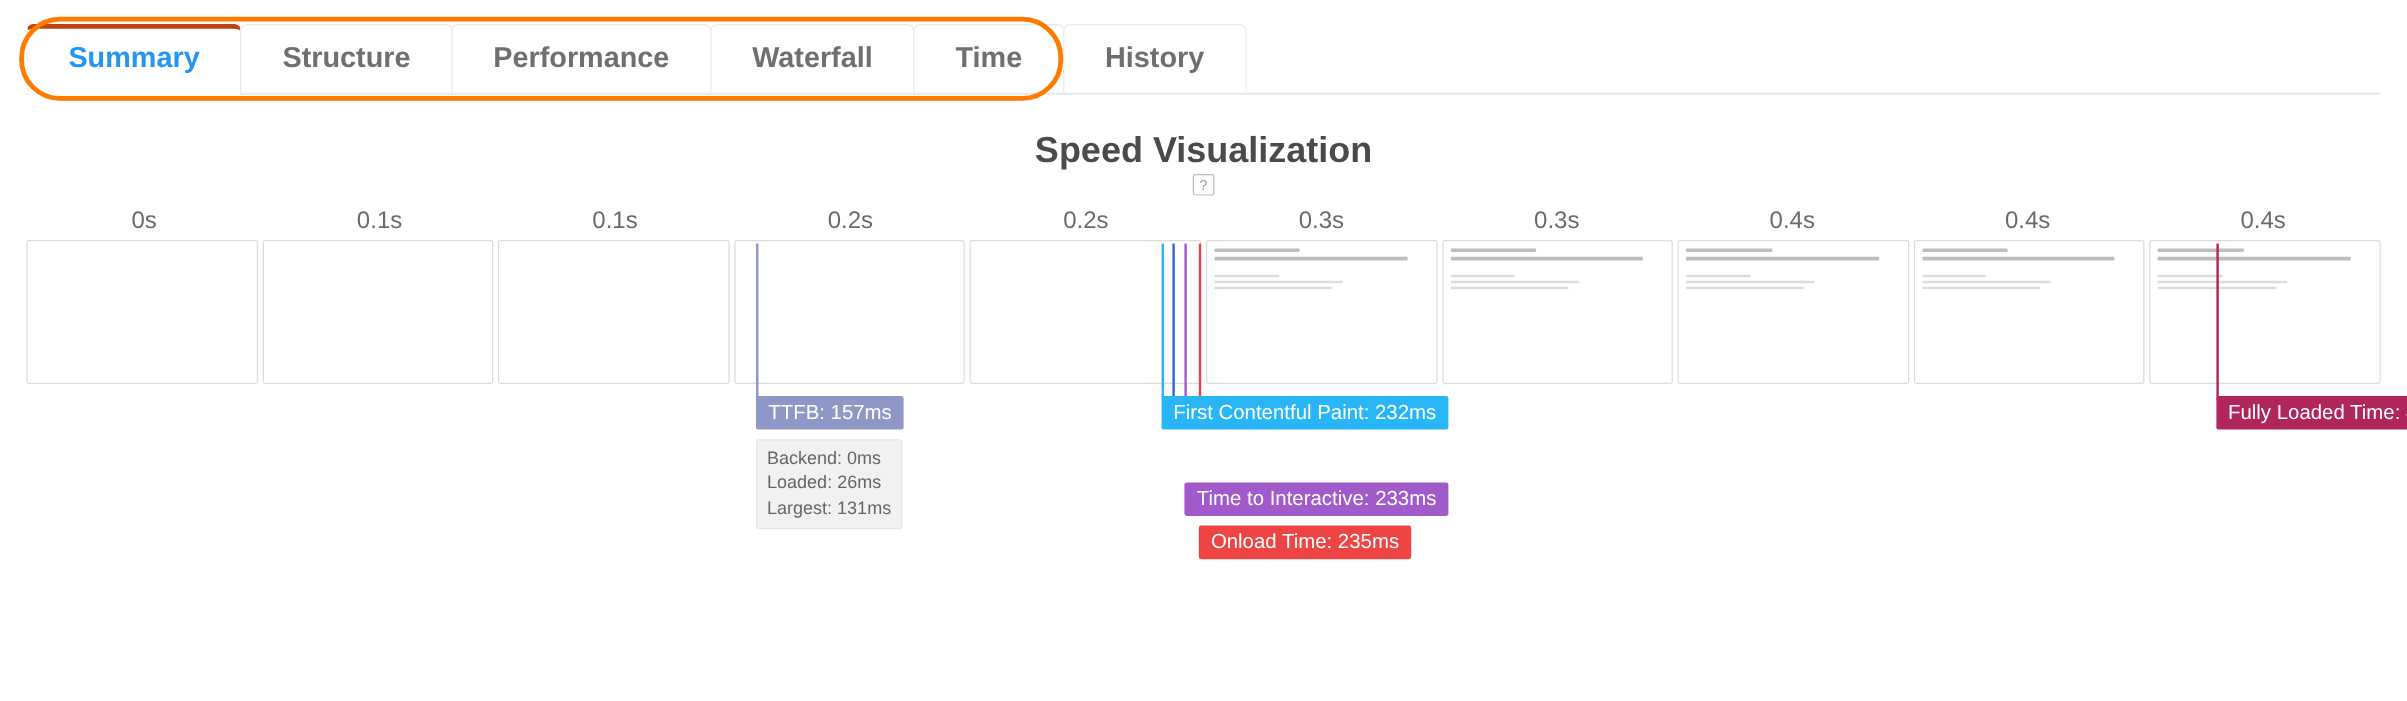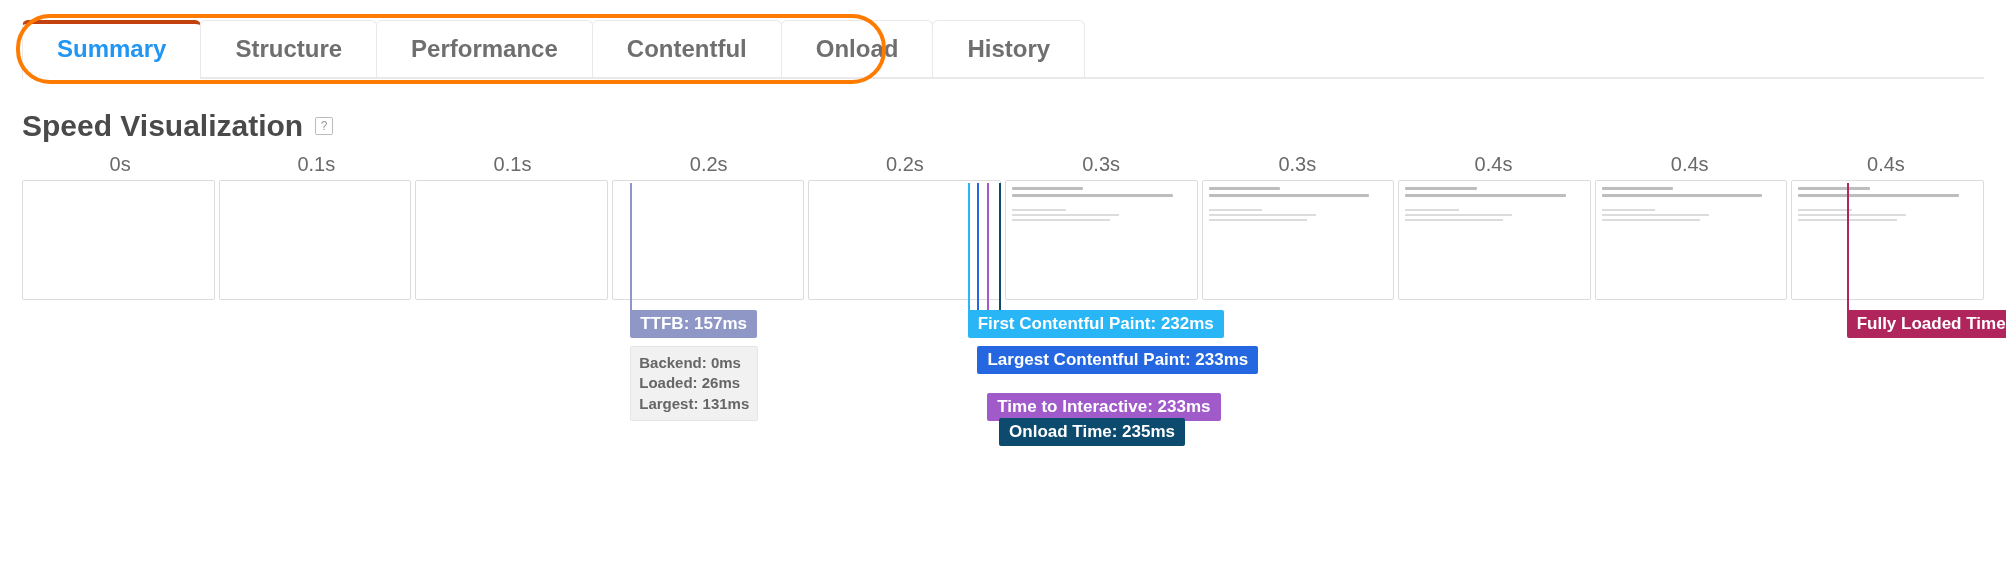--- a/index.html
+++ b/index.html
@@ -64,21 +64,22 @@
   }
 
   
   .section-heading {
     margin: 30px 22px 10px 22px;
     font-size: 30px;
     font-weight: 600;
     color: #4a4a4a;
     display: flex;
     align-items: center;
-    gap: 12px;
+    gap: 2px;
+    flex-direction: column;
   }
   .help-icon {
     width: 18px;
     height: 18px;
     border: 1px solid #bbb;
     color: #999;
     font-size: 12px;
     line-height: 16px;
     text-align: center;
     border-radius: 2px;
@@ -136,21 +137,20 @@
     position: absolute;
     top: 0;
     width: 2px;
     height: 130px; 
   }
 
   
   .badges {
     position: relative;
     height: 160px;
-    font-weight: bold;
   }
   .badge {
     position: absolute;
     font-size: 17px;
     color: #fff;
     padding: 4px 10px;
     border-radius: 2px;
     white-space: nowrap;
   }
   .ttfb-detail {
@@ -163,35 +163,35 @@
     padding: 6px 8px;
     border-radius: 2px;
     white-space: nowrap;
   }
 
   
   .c-ttfb   { background: #8e97c6; }
   .c-fcp    { background: #29b6f6; }
   .c-lcp    { background: #2467e0; }
   .c-tti    { background: #a15ac9; }
-  .c-onload { background: #0c4a6e; }
+  .c-onload { background: #ef4444; }
   .c-fully  { background: #b0265c; }
 
 </style>
 </head>
 <body>
 
 <div class="tabs-wrap">
   <div class="tabs-ring"></div>
   <div class="tabs">
     <div class="tab active">Summary</div>
     <div class="tab">Structure</div>
     <div class="tab">Performance</div>
-    <div class="tab">Contentful</div>
-    <div class="tab">Onload</div>
+    <div class="tab">Waterfall</div>
+    <div class="tab">Time</div>
     <div class="tab">History</div>
   </div>
 </div>
 
 <div class="section-heading">
   <span>Speed Visualization</span>
   <span class="help-icon">?</span>
 </div>
 
 <div class="viz">
@@ -272,22 +272,21 @@
       <div class="marker-line c-fcp" style="left: 48.2%; top: 30px;"></div>
       <div class="marker-line c-lcp" style="left: 48.7%; top: 30px;"></div>
       <div class="marker-line c-tti" style="left: 49.2%; top: 30px;"></div>
       <div class="marker-line c-onload" style="left: 49.8%; top: 30px;"></div>
       <div class="marker-line c-fully" style="left: 93%; top: 30px;"></div>
     </div>
 
   <div class="badges" id="badges">
       <div class="badge c-ttfb" style="left: 31%; top: 10px;">TTFB: 157ms</div>
       <div class="badge c-fcp" style="left: 48.2%; top: 10px;">First Contentful Paint: 232ms</div>
-      <div class="badge c-lcp" style="left: 48.7%; top: 46px;">Largest Contentful Paint: 233ms</div>
-      <div class="badge c-tti" style="left: 49.2%; top: 93px;">Time to Interactive: 233ms</div>
+      <div class="badge c-tti" style="left: 49.2%; top: 82px;">Time to Interactive: 233ms</div>
       <div class="badge c-onload" style="left: 49.8%; top: 118px;">Onload Time: 235ms</div>
       <div class="badge c-fully" style="left: 93%; top: 10px;">Fully Loaded Time: 442ms</div>
       <div class="ttfb-detail" style="left: 31%; top: 46px;">
         <div>Backend: 0ms</div>
         <div>Loaded: 26ms</div>
         <div>Largest: 131ms</div>
       </div>
     </div>
 
 </div>

